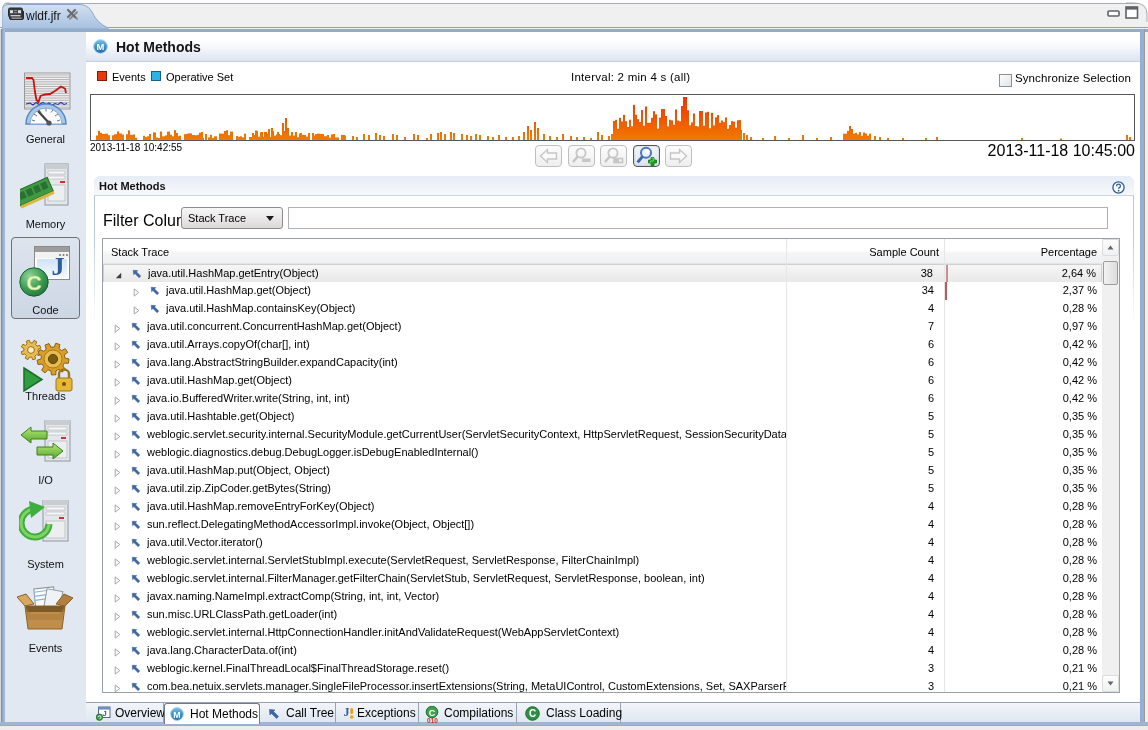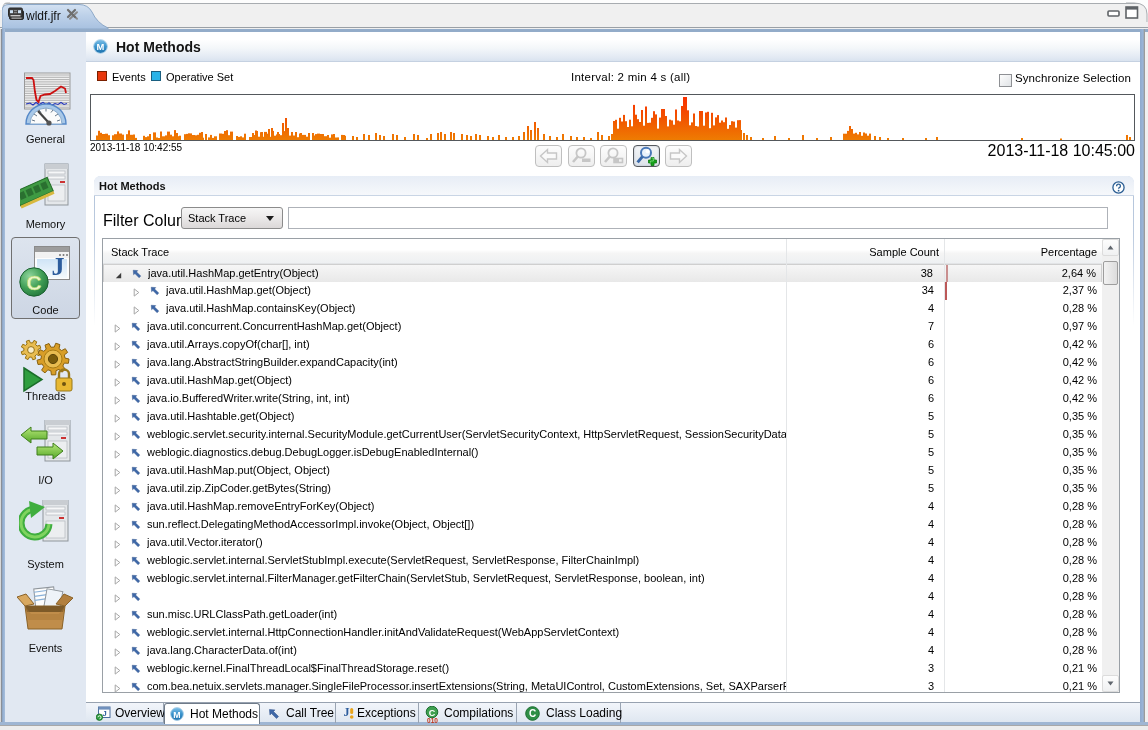--- a/index.html
+++ b/index.html
@@ -828,20 +828,21 @@
 <div class="abs tcnt">4</div>
 <div class="abs tpct">0,28&nbsp;%</div>
 </div>
 <div class="trow" style="top:349px">
 <svg class="abs" style="left:10px;top:6px" width="9" height="9" viewBox="0 0 9 9">
             <path d="M2.2 0.9 L6.8 4.5 L2.2 8.1 Z" fill="#fdfdfd" stroke="#a6a6a6" stroke-width="1"></path>
           </svg>
 <svg class="abs" style="left:28px;top:4px" width="10" height="10" viewBox="0 0 10 10">
             <path d="M1.2 1.2 L5.8 1.6 L4.6 2.9 L8.8 7.1 L7.1 8.8 L2.9 4.6 L1.6 5.8 Z" fill="#3e68a8" stroke="#2c4f86" stroke-width="0.4"></path>
           </svg>
+<div class="abs tname" style="left:44px;max-width:639px;overflow:hidden">javax.naming.NameImpl.extractComp(String, int, int, Vector)</div>
 <div class="abs tcnt">4</div>
 <div class="abs tpct">0,28&nbsp;%</div>
 </div>
 <div class="trow" style="top:367px">
 <svg class="abs" style="left:10px;top:6px" width="9" height="9" viewBox="0 0 9 9">
             <path d="M2.2 0.9 L6.8 4.5 L2.2 8.1 Z" fill="#fdfdfd" stroke="#a6a6a6" stroke-width="1"></path>
           </svg>
 <svg class="abs" style="left:28px;top:4px" width="10" height="10" viewBox="0 0 10 10">
             <path d="M1.2 1.2 L5.8 1.6 L4.6 2.9 L8.8 7.1 L7.1 8.8 L2.9 4.6 L1.6 5.8 Z" fill="#3e68a8" stroke="#2c4f86" stroke-width="0.4"></path>
           </svg>

